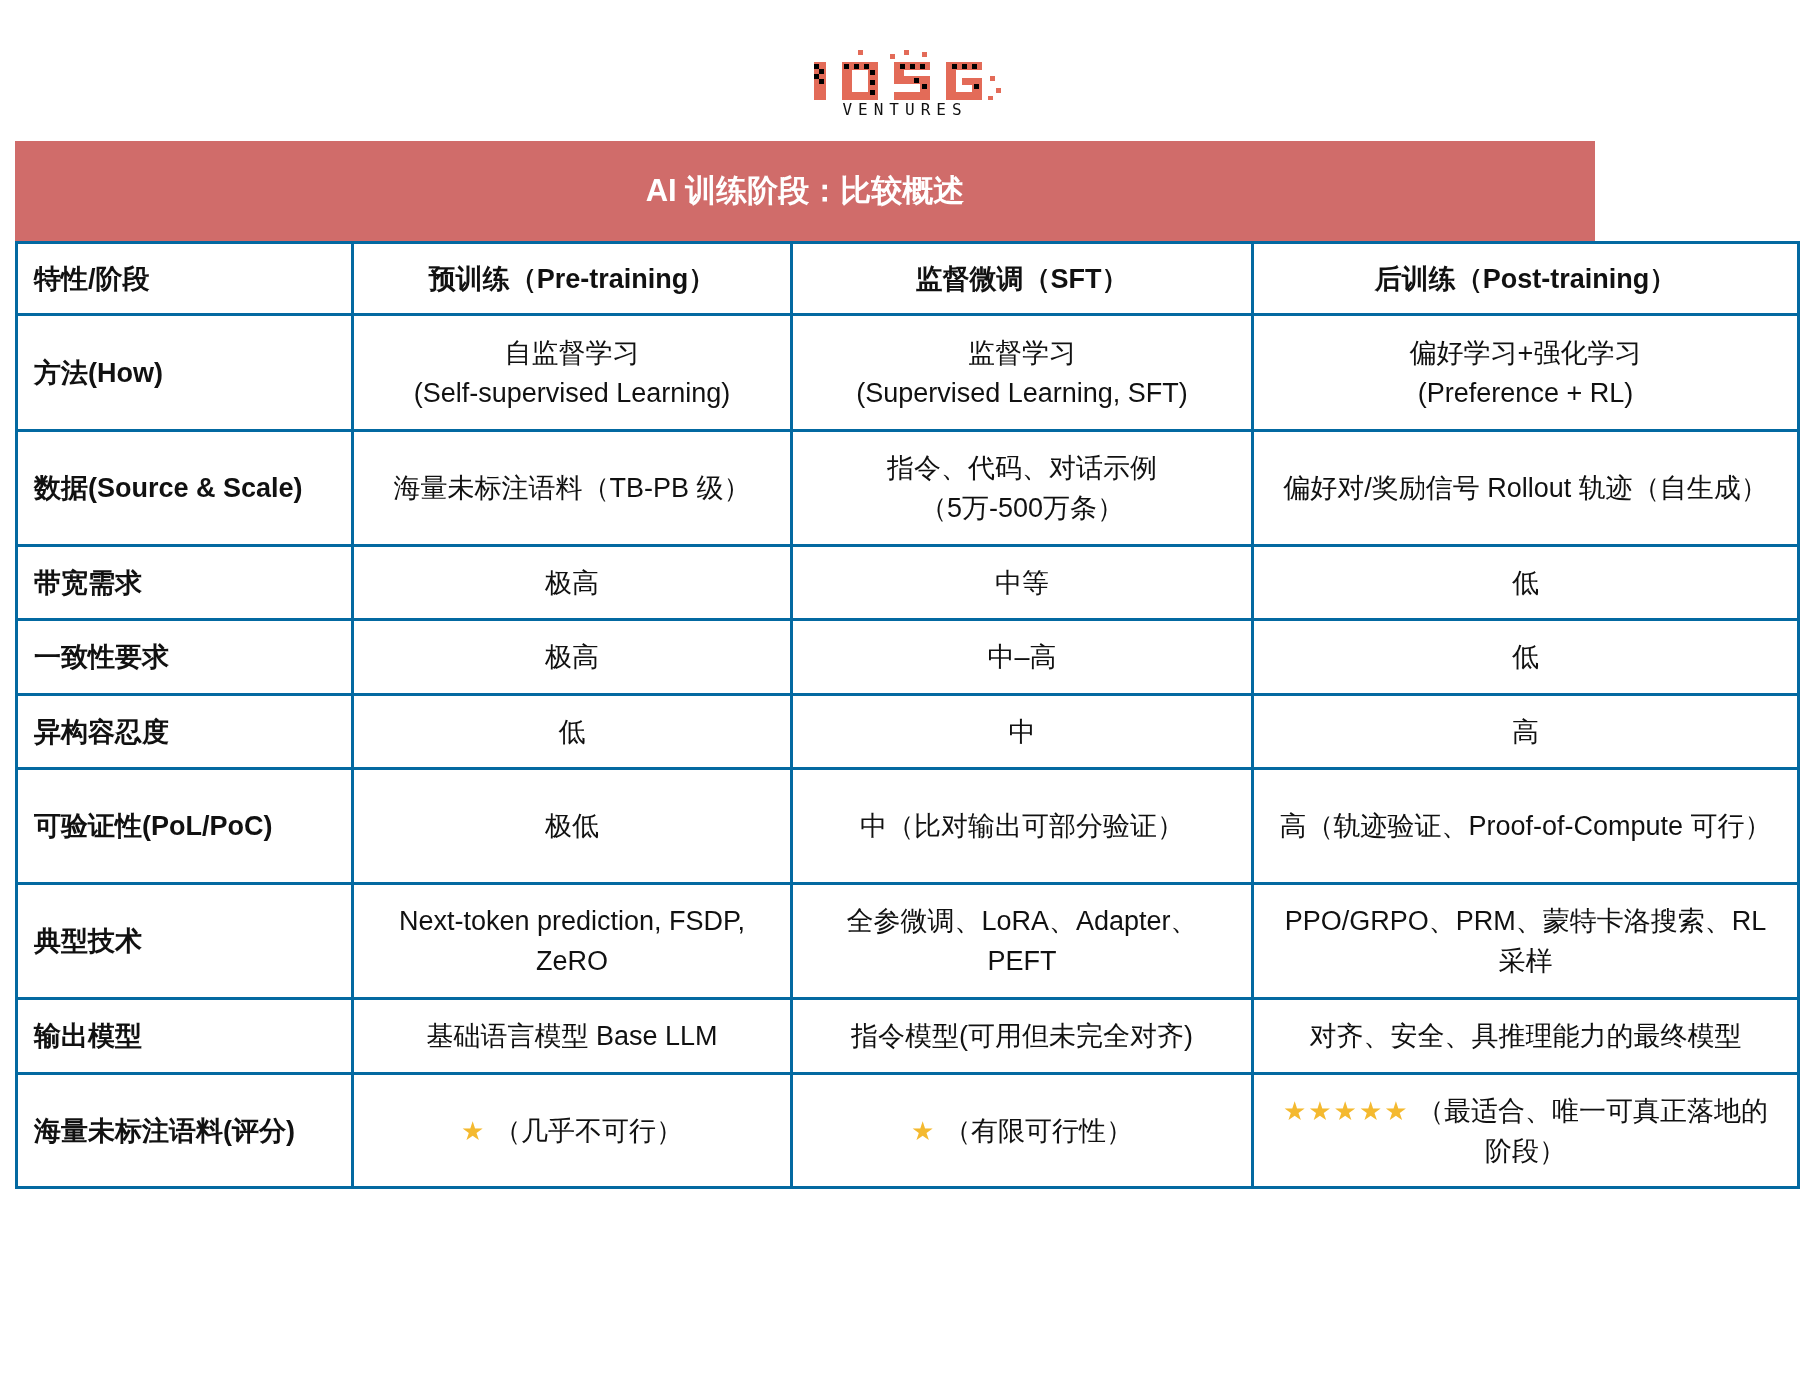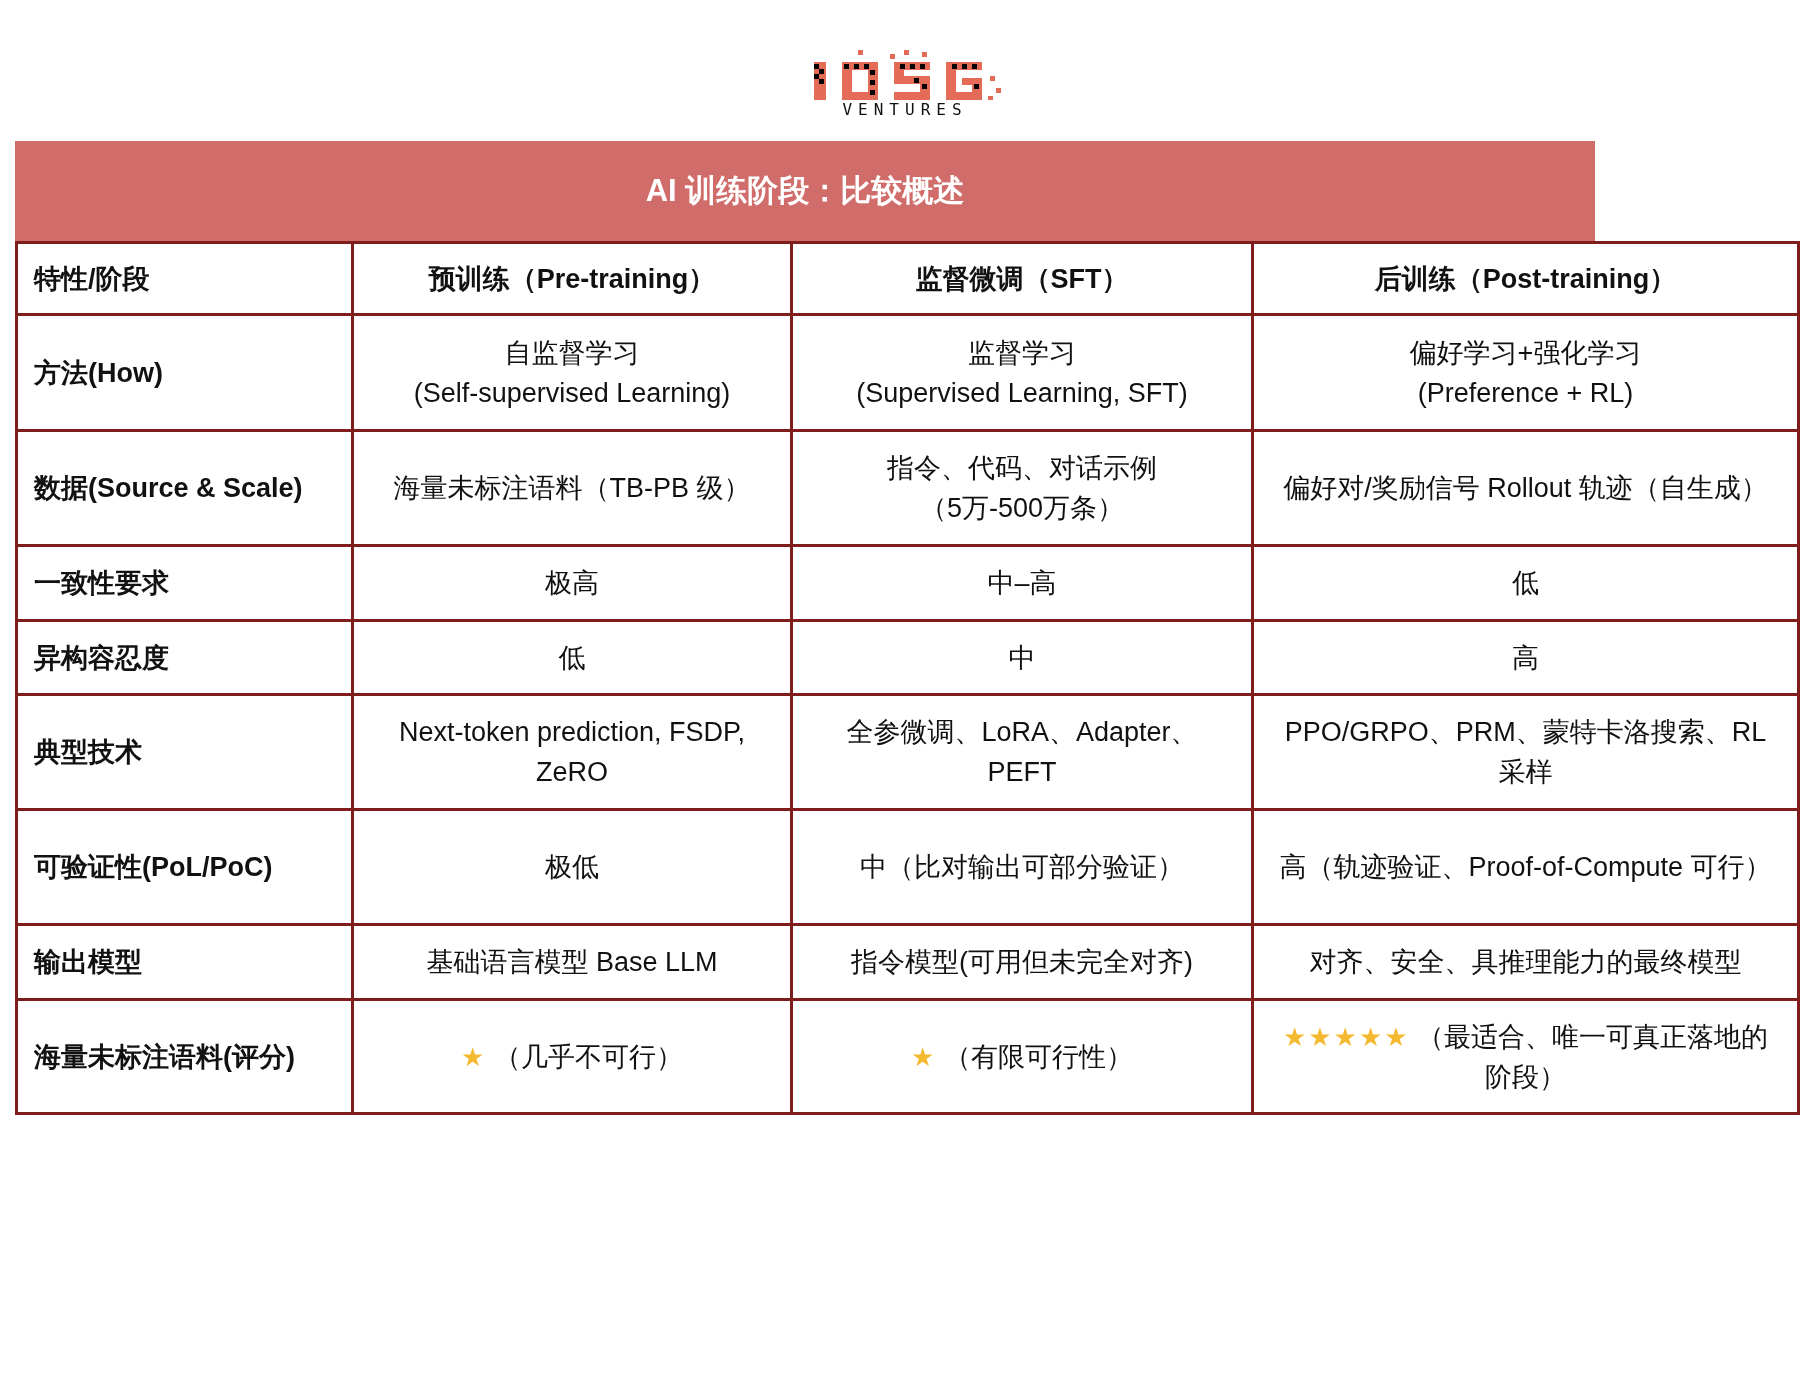--- a/index.html
+++ b/index.html
@@ -7,21 +7,21 @@
          font-family: "Liberation Sans", "DejaVu Sans", sans-serif; color: #111; }
   .logo { position: absolute; left: 808px; top: 34px; width: 200px; height: 96px; }
   .logo-mark { position: absolute; left: 4px; top: 14px; width: 190px; height: 52px; }
   .logo-text { position: absolute; left: 4px; top: 66px; width: 186px; text-align: center;
                font-family: "DejaVu Sans Mono", monospace; font-size: 16px; letter-spacing: 6px;
                color: #111; }
   .table-wrap { position: absolute; left: 15px; top: 141px; width: 1580px; }
   .title-band { height: 100px; background: #d06c6a; color: #fff; display: flex;
                 align-items: center; justify-content: center; font-size: 31px; font-weight: bold; }
   table { border-collapse: collapse; width: 1782px; table-layout: fixed; }
-  td { border: 3px solid #7f1d1d; font-size: 27px; line-height: 40px; padding: 0 22px;
+  td { border: 3px solid #0369a1; font-size: 27px; line-height: 40px; padding: 0 22px;
        text-align: center; vertical-align: middle; }
   td.rowhead { text-align: left; font-weight: bold; padding-left: 16px; }
   tr.header td { font-weight: bold; }
   .stars { color: #f4b92f; letter-spacing: 2px; font-size: 26px; }
 </style>
 </head>
 <body>
 
 <div class="logo">
   <svg class="logo-mark" viewBox="0 0 190 52">
@@ -99,43 +99,49 @@
         <td class="ml">偏好学习+强化学习
 (Preference + RL)</td>
       </tr>
       <tr style="height:115px">
         <td class="rowhead">数据(Source &amp; Scale)</td>
         <td class="ml">海量未标注语料（TB-PB 级）</td>
         <td class="ml">指令、代码、对话示例
 （5万-500万条）</td>
         <td class="ml">偏好对/奖励信号 Rollout 轨迹（自生成）</td>
       </tr>
+      <tr style="height:74px">
+        <td class="rowhead">带宽需求</td>
+        <td>极高</td>
+        <td>中等</td>
+        <td>低</td>
+      </tr>
       <tr style="height:75px">
         <td class="rowhead">一致性要求</td>
         <td>极高</td>
         <td>中–高</td>
         <td>低</td>
       </tr>
       <tr style="height:74px">
         <td class="rowhead">异构容忍度</td>
         <td>低</td>
         <td>中</td>
         <td>高</td>
       </tr>
       <tr style="height:115px">
+        <td class="rowhead">可验证性(PoL/PoC)</td>
+        <td>极低</td>
+        <td>中（比对输出可部分验证）</td>
+        <td>高（轨迹验证、Proof-of-Compute 可行）</td>
+      </tr>
+      <tr style="height:115px">
         <td class="rowhead">典型技术</td>
         <td>Next-token prediction, FSDP, ZeRO</td>
         <td>全参微调、LoRA、Adapter、PEFT</td>
         <td>PPO/GRPO、PRM、蒙特卡洛搜索、RL 采样</td>
-      </tr>
-      <tr style="height:115px">
-        <td class="rowhead">可验证性(PoL/PoC)</td>
-        <td>极低</td>
-        <td>中（比对输出可部分验证）</td>
-        <td>高（轨迹验证、Proof-of-Compute 可行）</td>
       </tr>
       <tr style="height:75px">
         <td class="rowhead">输出模型</td>
         <td>基础语言模型 Base LLM</td>
         <td>指令模型(可用但未完全对齐)</td>
         <td>对齐、安全、具推理能力的最终模型</td>
       </tr>
       <tr style="height:114px">
         <td class="rowhead">海量未标注语料(评分)</td>
         <td>

